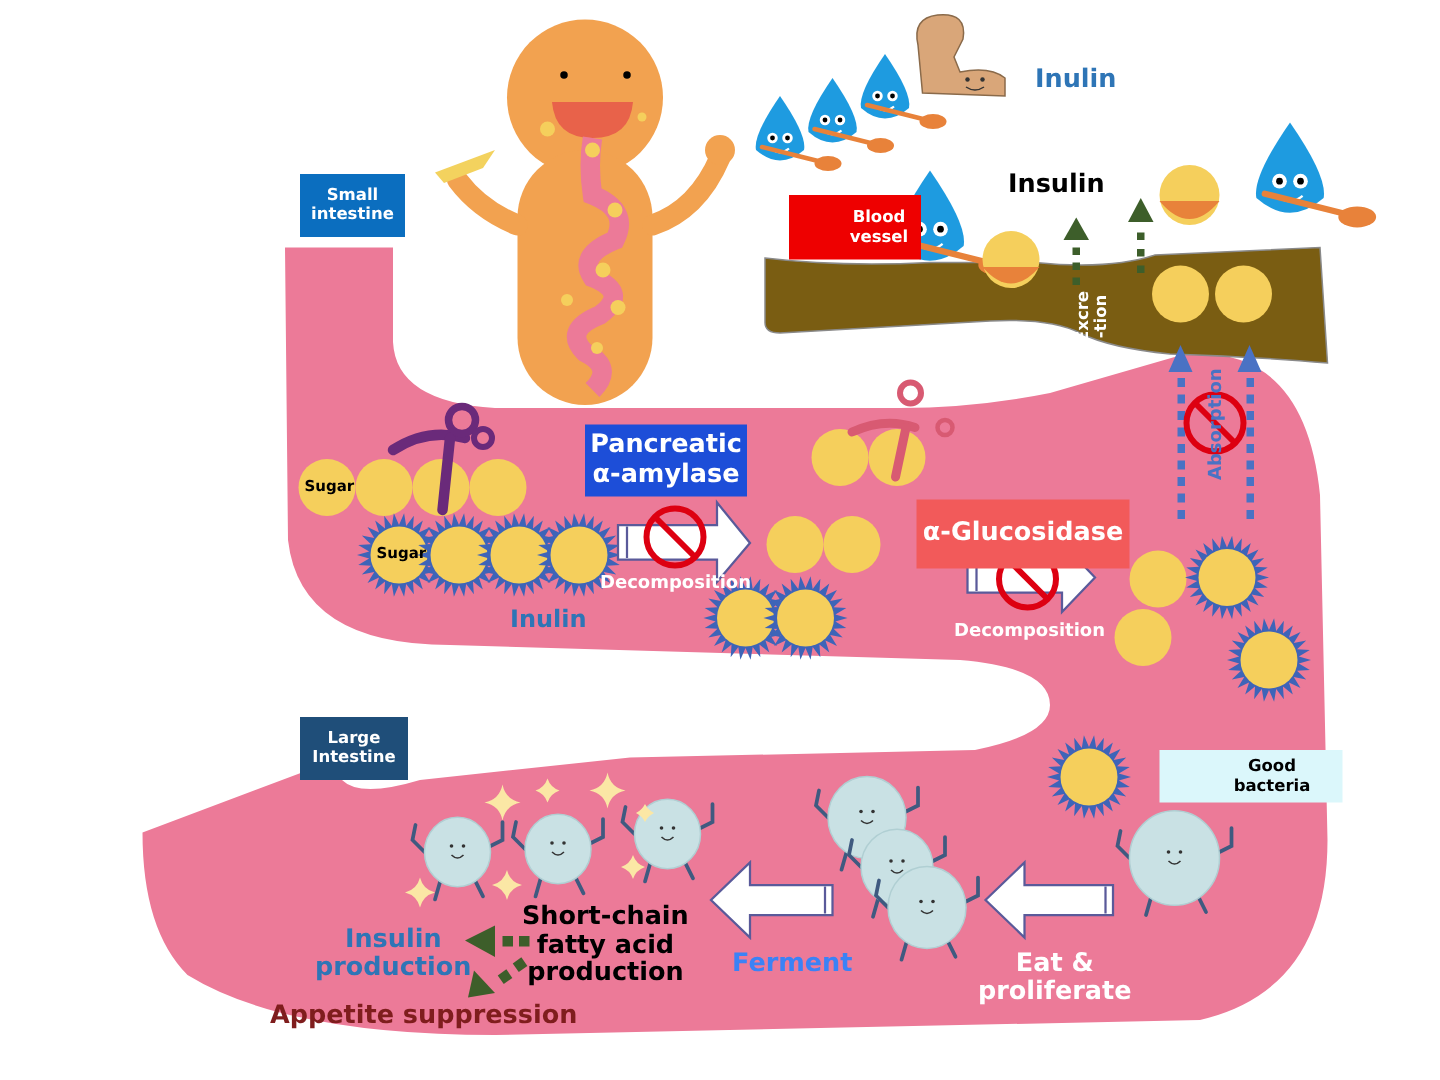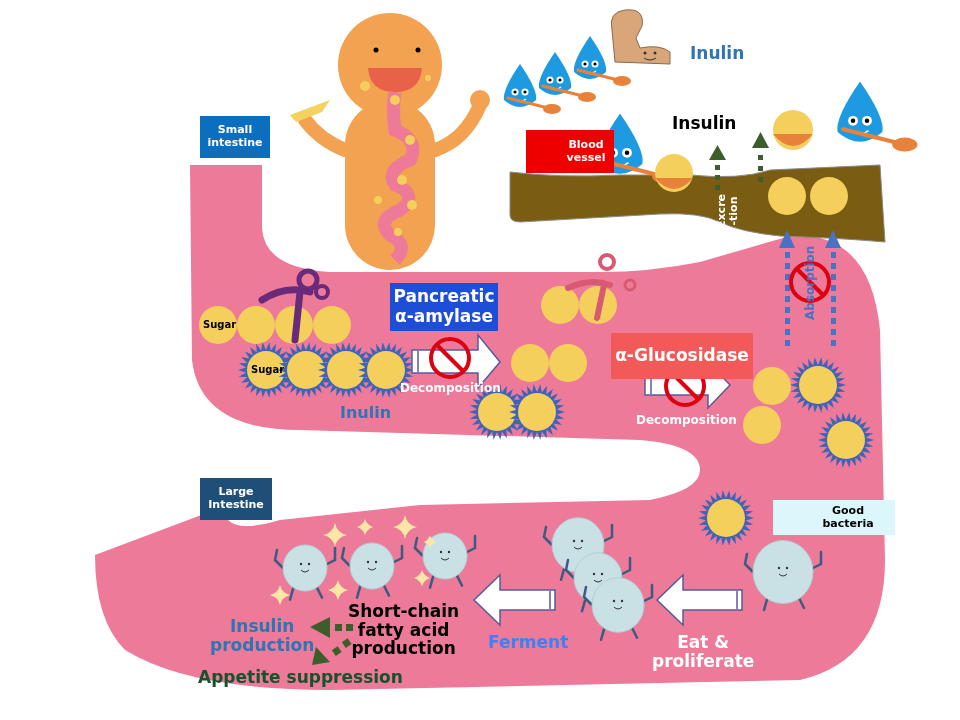--- a/index.html
+++ b/index.html
@@ -399,15 +399,15 @@
 <div class="lbl" style="left:488px;top:633px;font-size:17px;color:#3b82f6;">Ferment</div>
 <div class="lbl" style="left:348px;top:602px;font-size:17px;color:#000;">
   <div>Short-chain</div>
   <div>fatty acid</div>
   <div>production</div>
 </div>
 <div class="lbl" style="left:210px;top:617px;font-size:17px;color:#2e75b6;">
   <div>Insulin</div>
   <div>production</div>
 </div>
-<div class="lbl" style="left:198px;top:668px;font-size:17px;color:#14532d;">
+<div class="lbl" style="left:180px;top:668px;font-size:17px;color:#7f1d1d;">
   <div>Appetite suppression</div>
 </div>
 
 </body></html>

